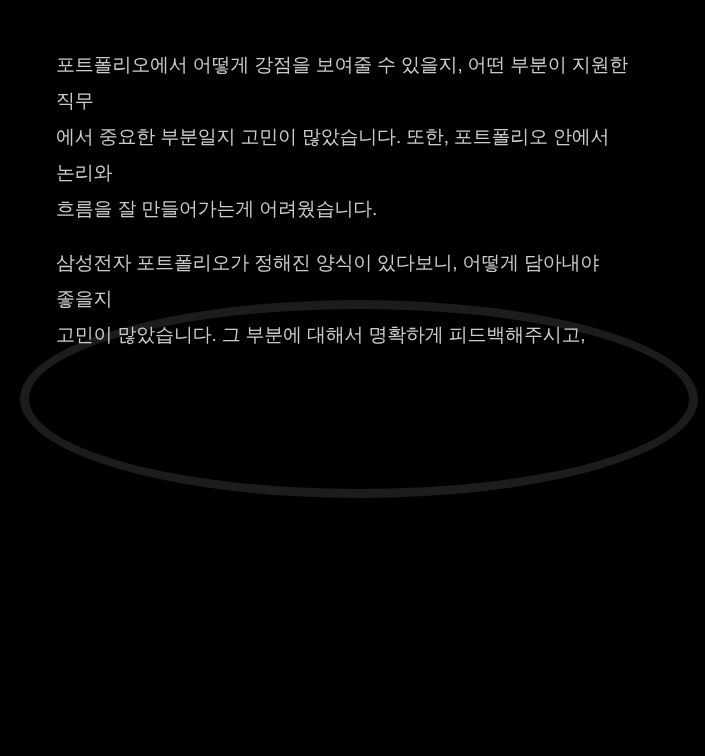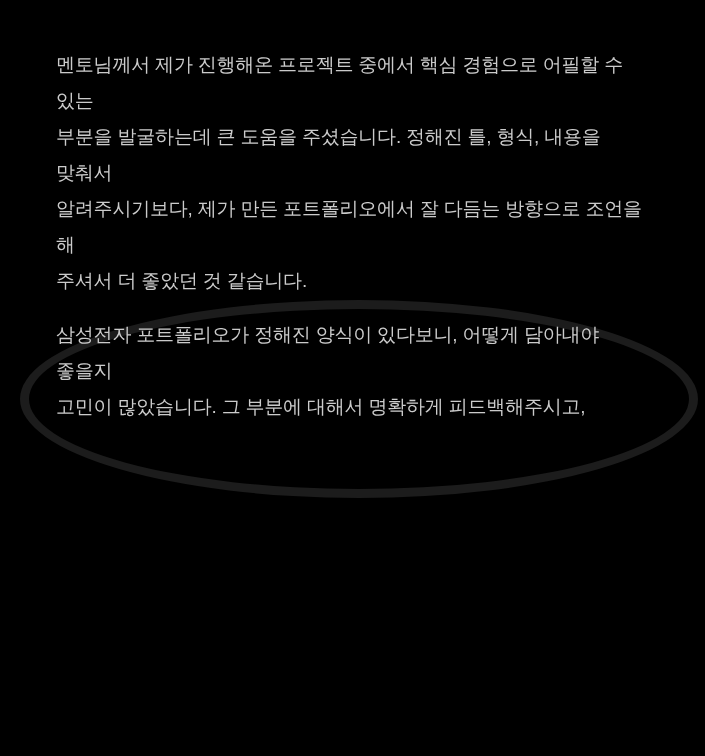--- a/index.html
+++ b/index.html
@@ -59,25 +59,24 @@
 <body>
 
 <div class="page" style="background: rgb(0, 0, 0);">
 
   <div class="watermark" aria-hidden="true">
     <div class="wm-ellipse"></div>
   </div>
 
   <div class="content">
 
+    <p class="para" style="color: rgb(203, 203, 203);"><span>포트폴리오에서 어떻게 강점을 보여줄 수 있을지, 어떤 부분이 지원한 직무
+에서 중요한 부분일지 고민이 많았습니다. 또한, 포트폴리오 안에서 논리와
+흐름을 잘 만들어가는게 어려웠습니다.</span><span class="hl" style="color: rgb(155, 205, 185);"></span></p>
 
-    <p class="para" style="color: rgb(203, 203, 203);"><span>멘토님께서 제가 진행해온 프로젝트 중에서 핵심 경험으로 어필할 수 있는
-부분을 발굴하는데 큰 도움을 주셨습니다. 정해진 틀, 형식, 내용을 맞춰서
-알려주시기보다, 제가 만든 포트폴리오에서 잘 다듬는 방향으로 조언을 해
-주셔서 더 좋았던 것 같습니다.</span><span class="hl" style="color: rgb(155, 205, 185);"></span></p>
 
 
     <p class="para" style="color: rgb(203, 203, 203);"><span>삼성전자 포트폴리오가 정해진 양식이 있다보니, 어떻게 담아내야 좋을지
 고민이 많았습니다. 그 부분에 대해서 명확하게 피드백해주시고, </span></p>
 
   </div>
 
 </div>
 
 </body></html>

